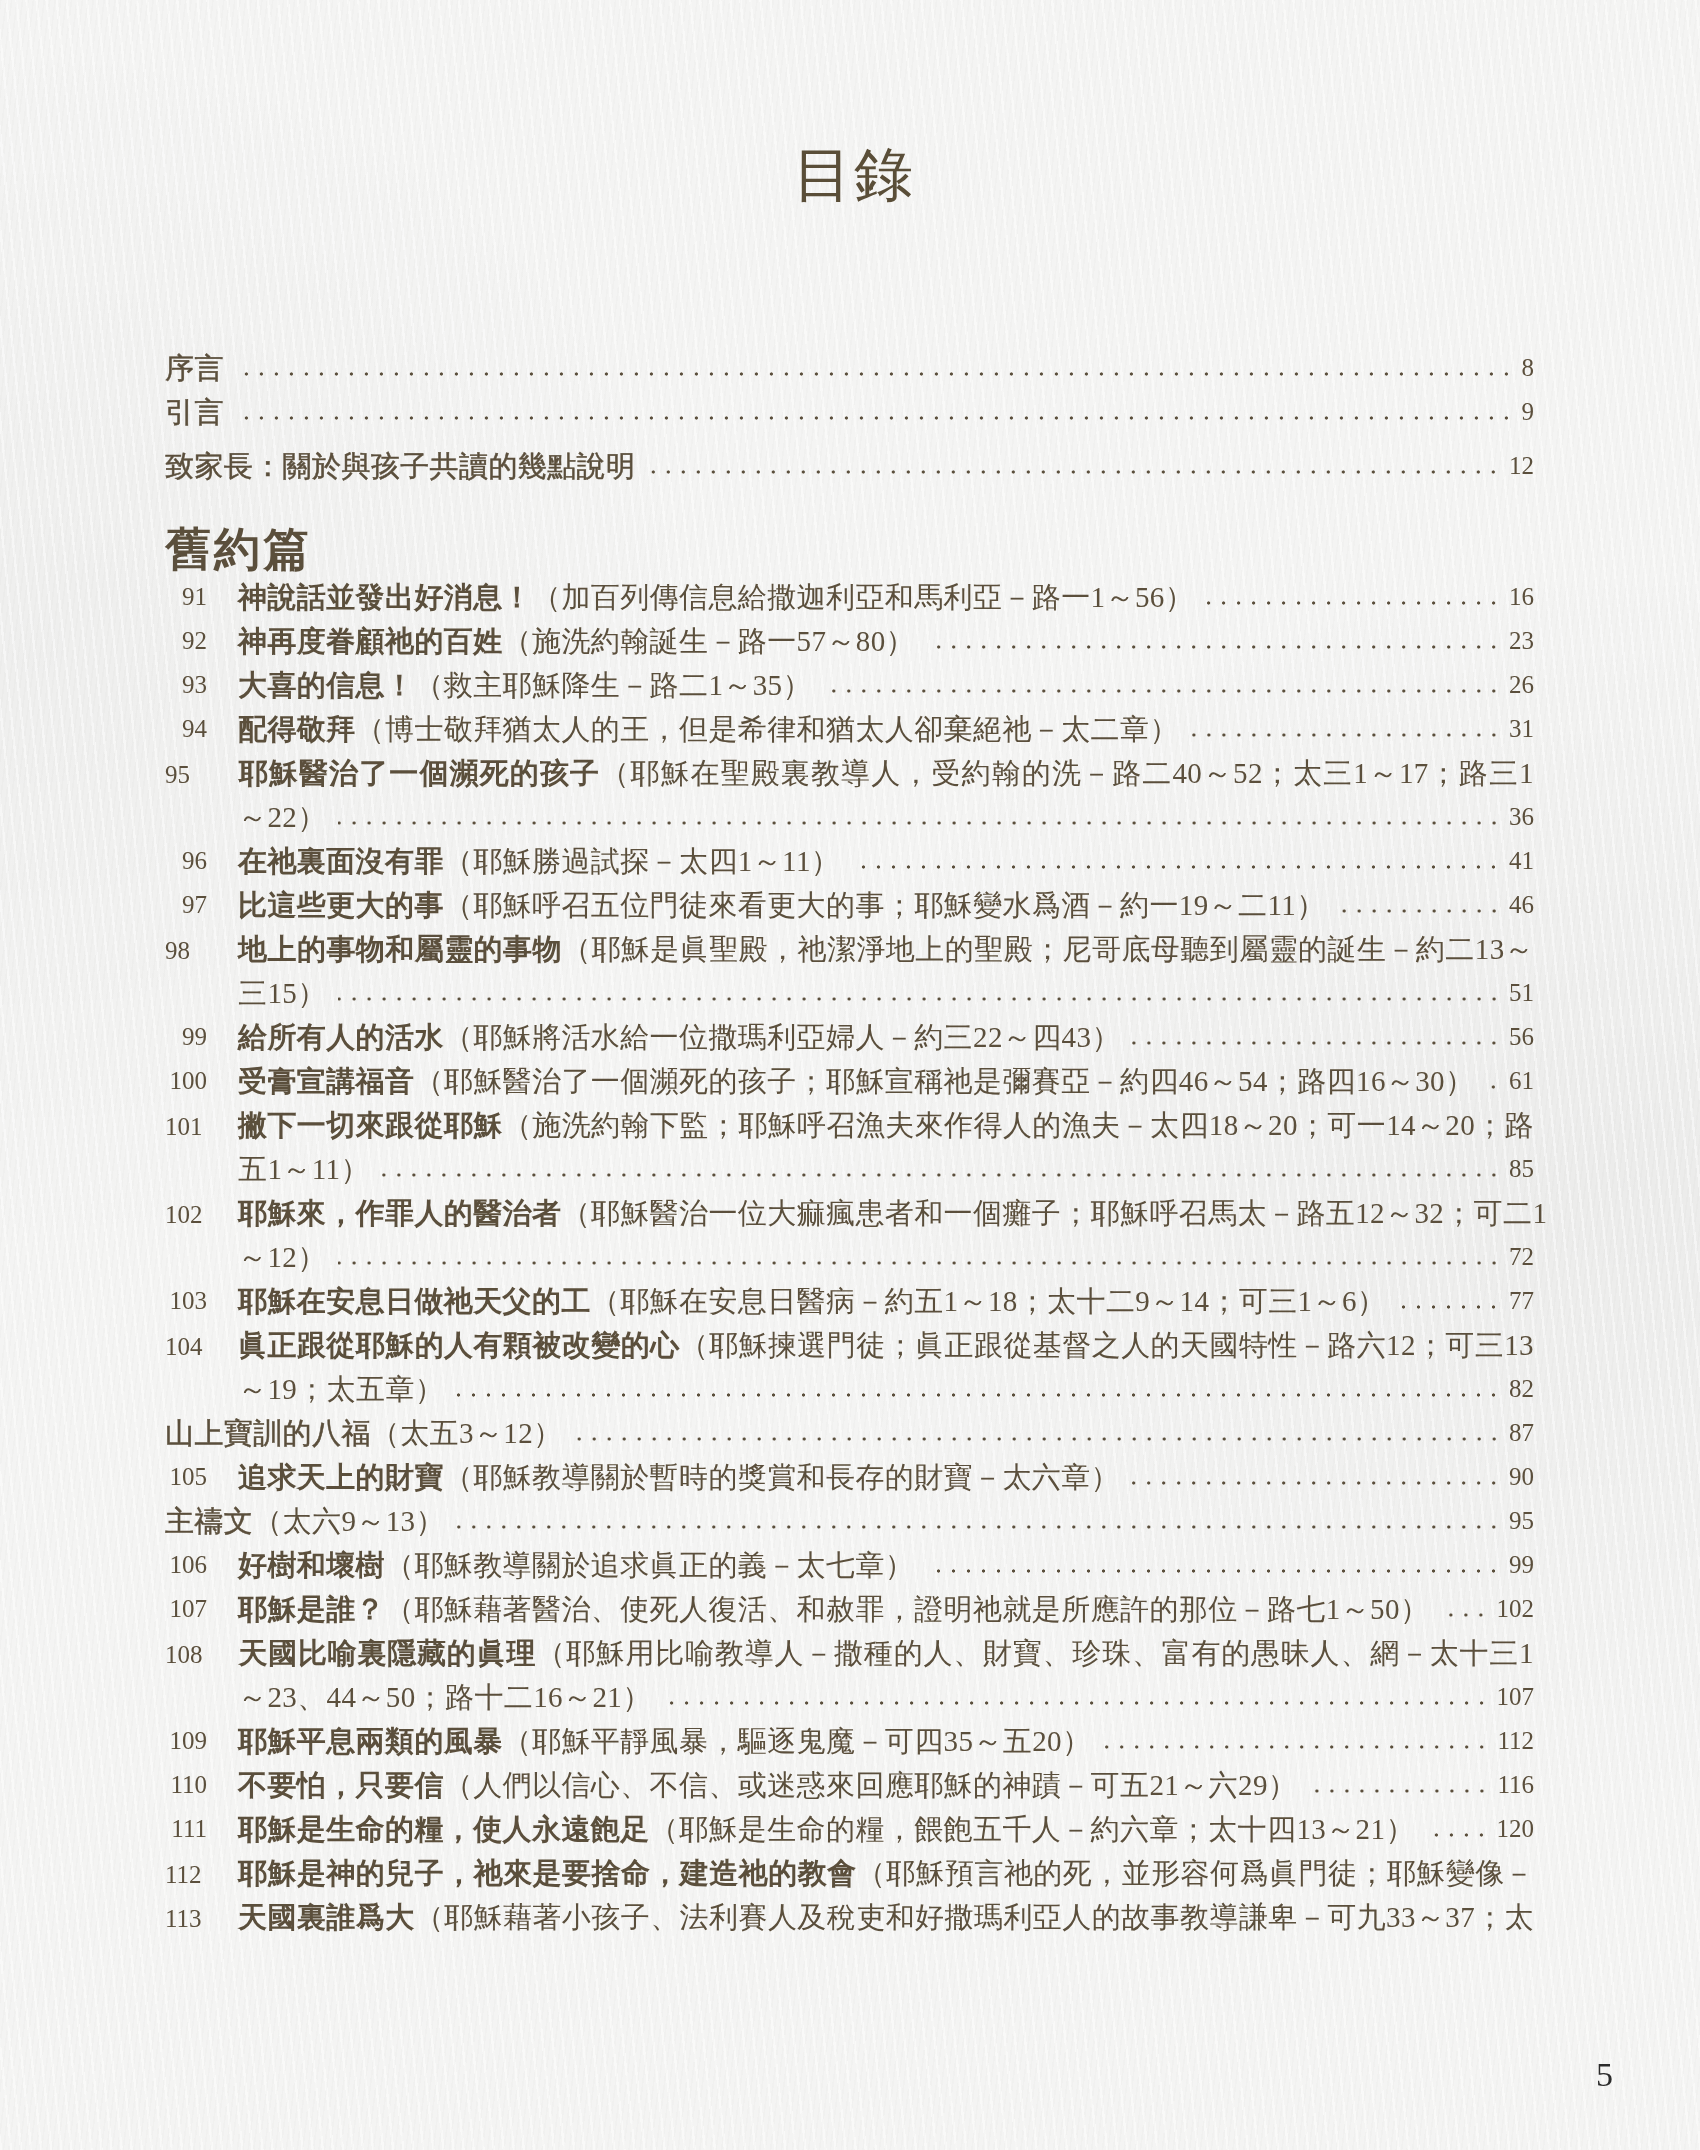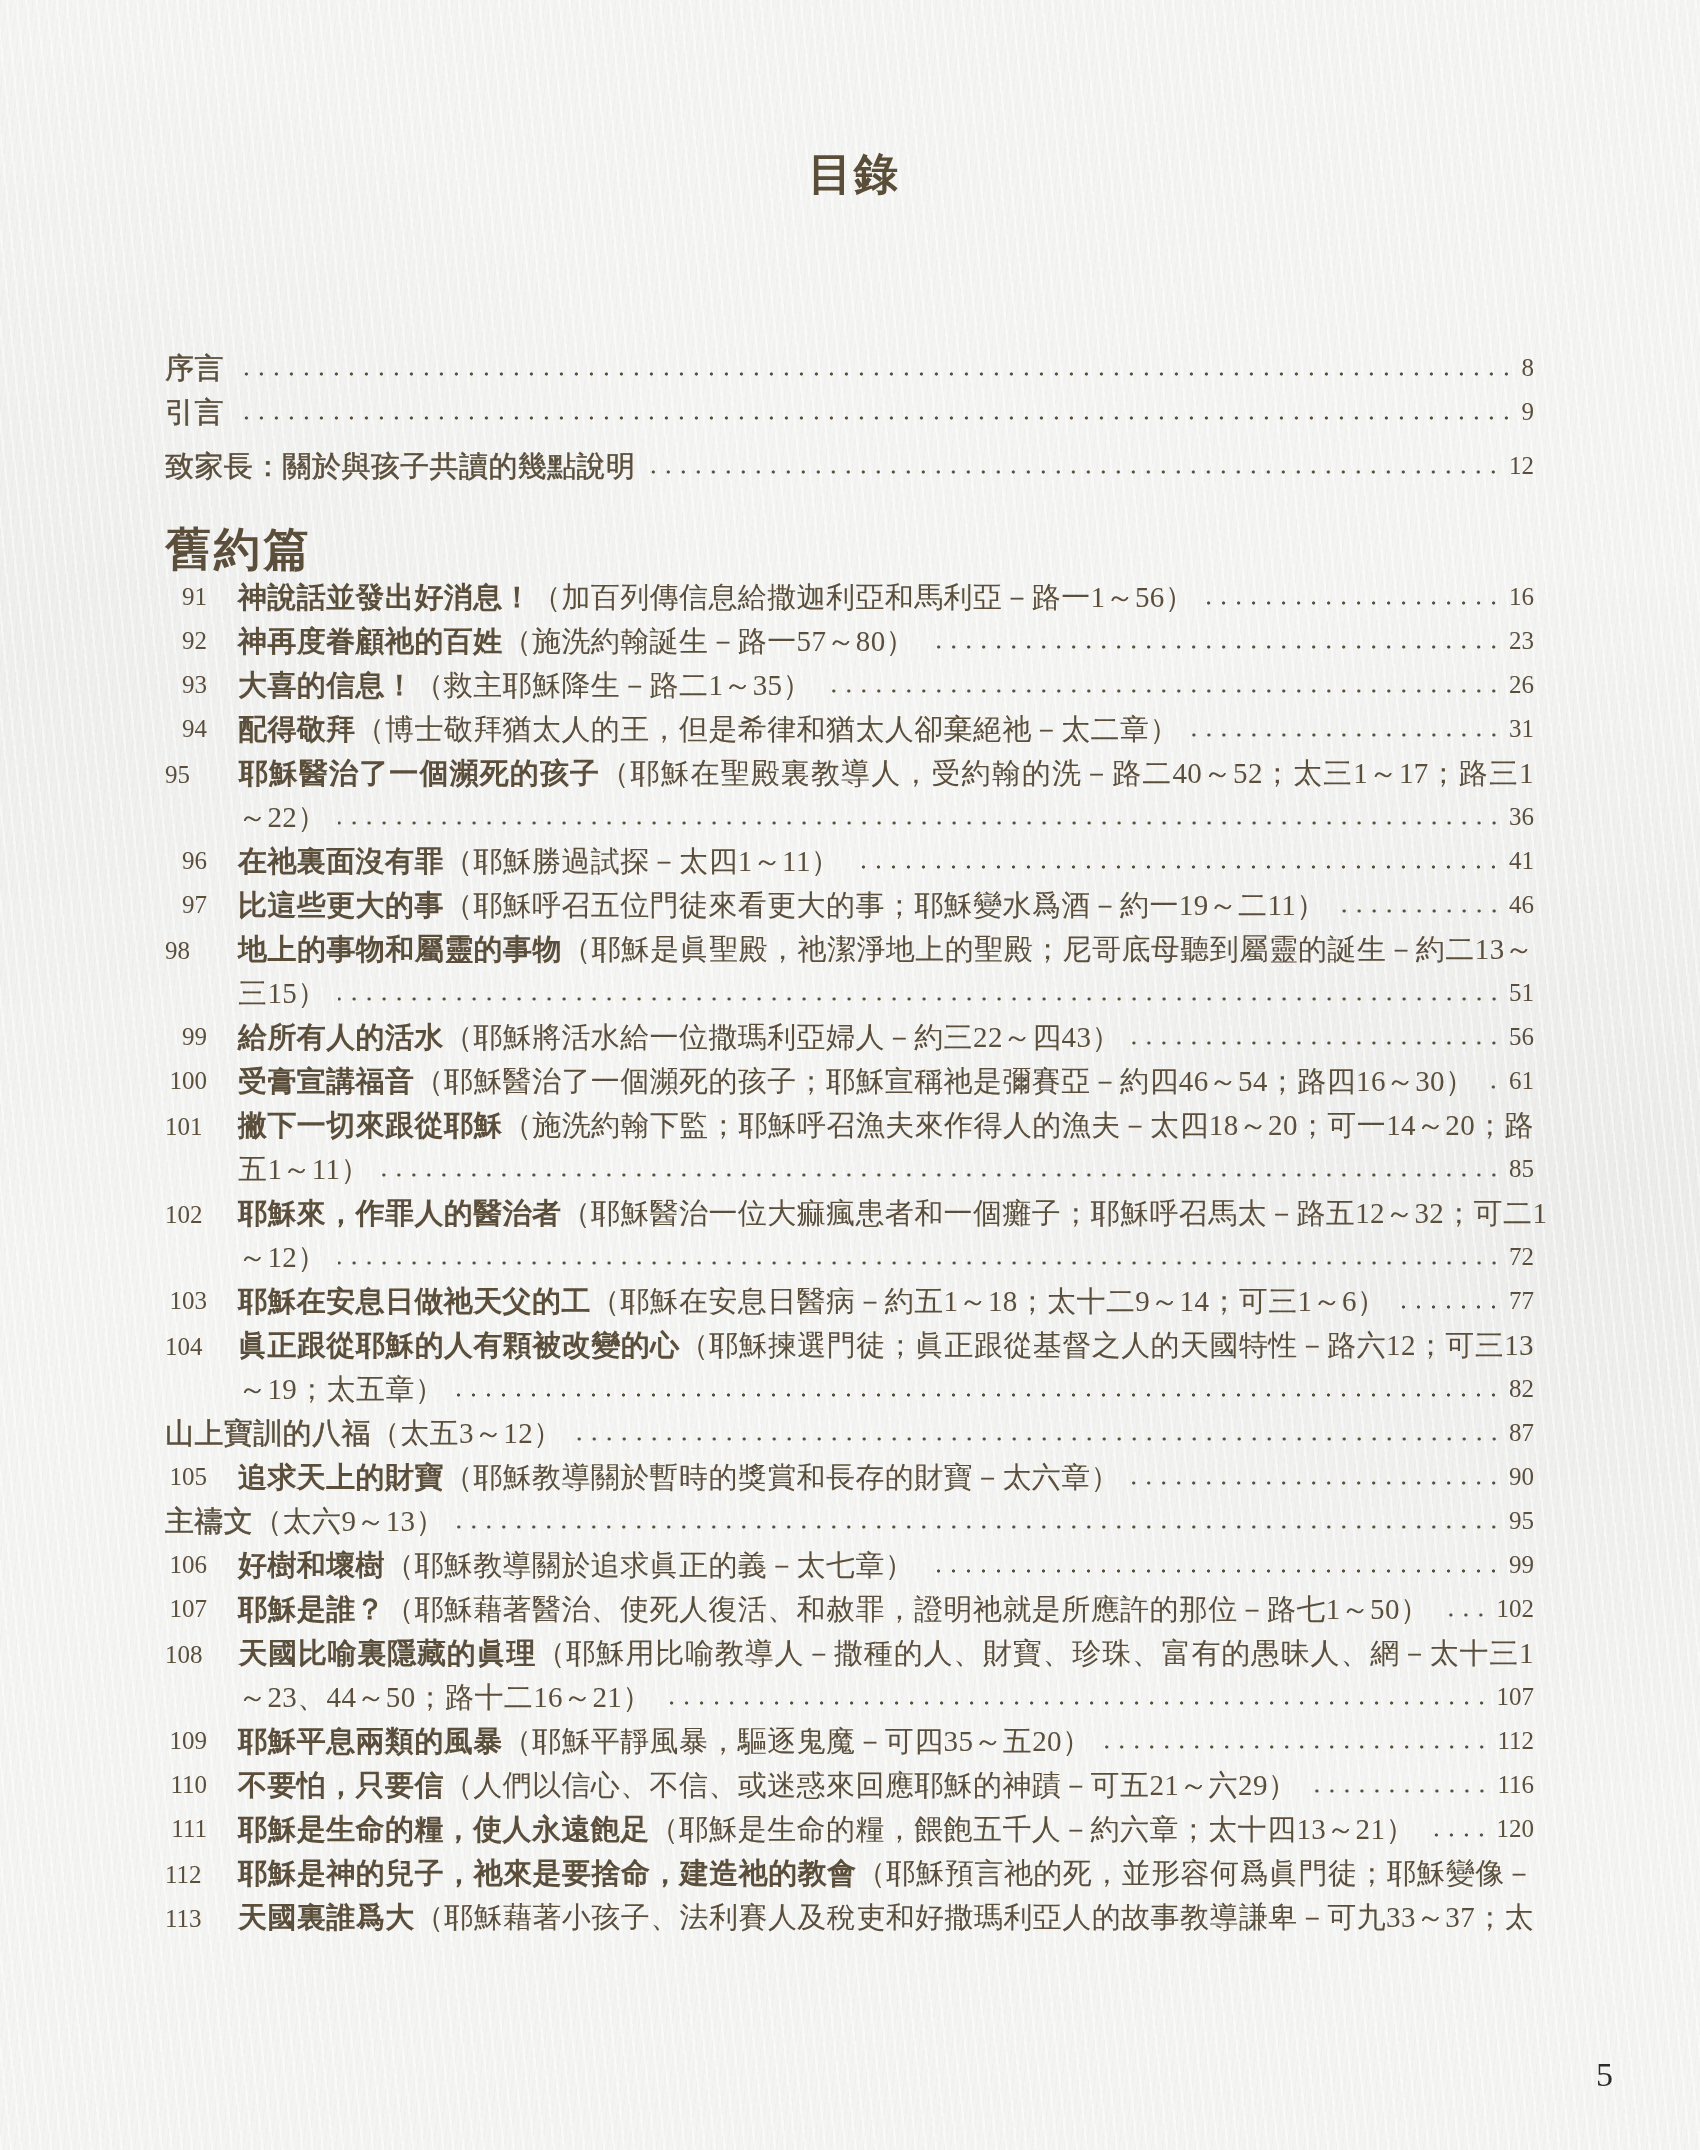--- a/index.html
+++ b/index.html
@@ -18,23 +18,23 @@
         radial-gradient(ellipse at 2% 30%, rgba(0,0,0,0.025), rgba(0,0,0,0) 30%);
     }
 
     .page-title {
       position: absolute;
       left: 0; top: 140px;
       width: 1700px;
       padding-left: 7.8px;
       box-sizing: border-box;
       text-align: center;
-      font-size: 44px;
+      font-size: 59px;
       line-height: 70px;
-      font-weight: bold;
+      font-weight: normal;
       letter-spacing: 1.6px;
       color: var(--title, #5a4e38);
     }
 
     .block { position: absolute; left: 165px; width: 1369px; }
     .front1 { top: 346px; }
     .front2 { top: 444px; }
     .list   { top: 575px; font-family: Liberation Serif, serif; }
 
     .section-heading {

